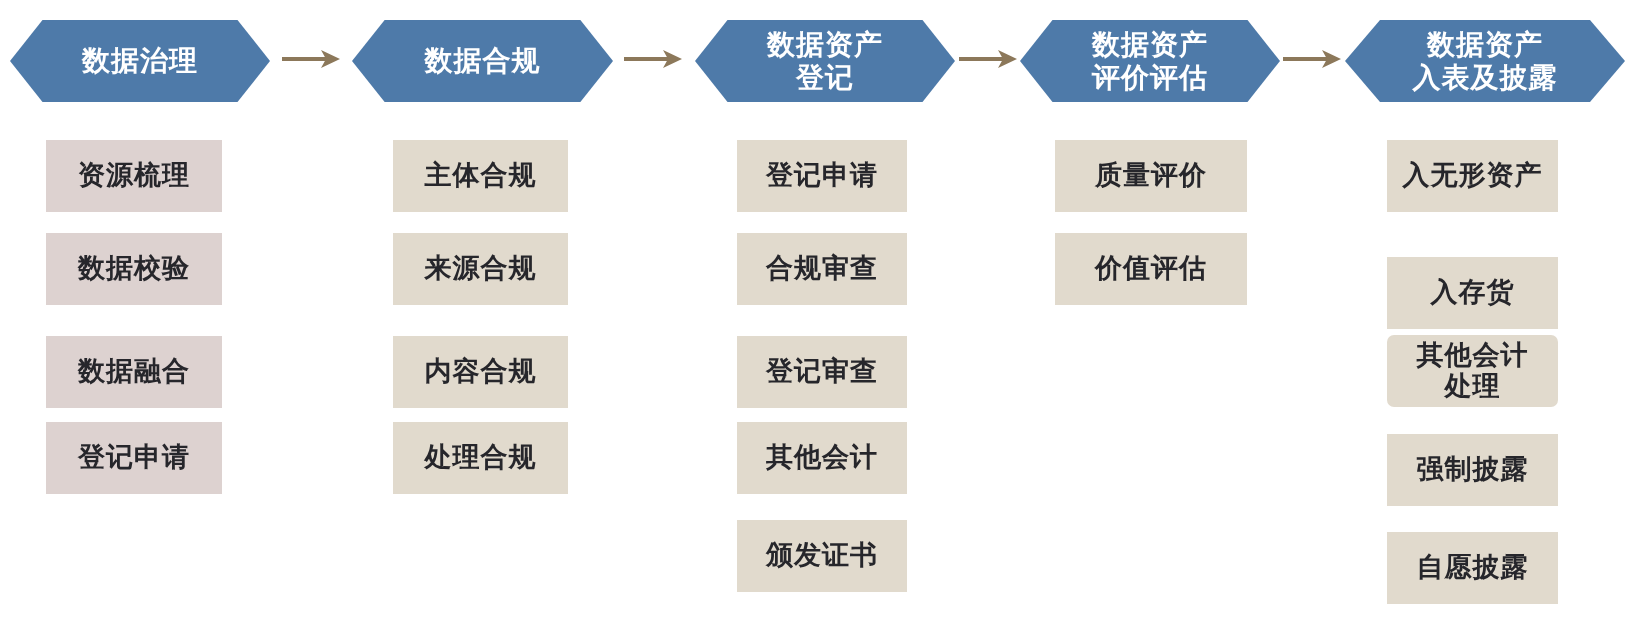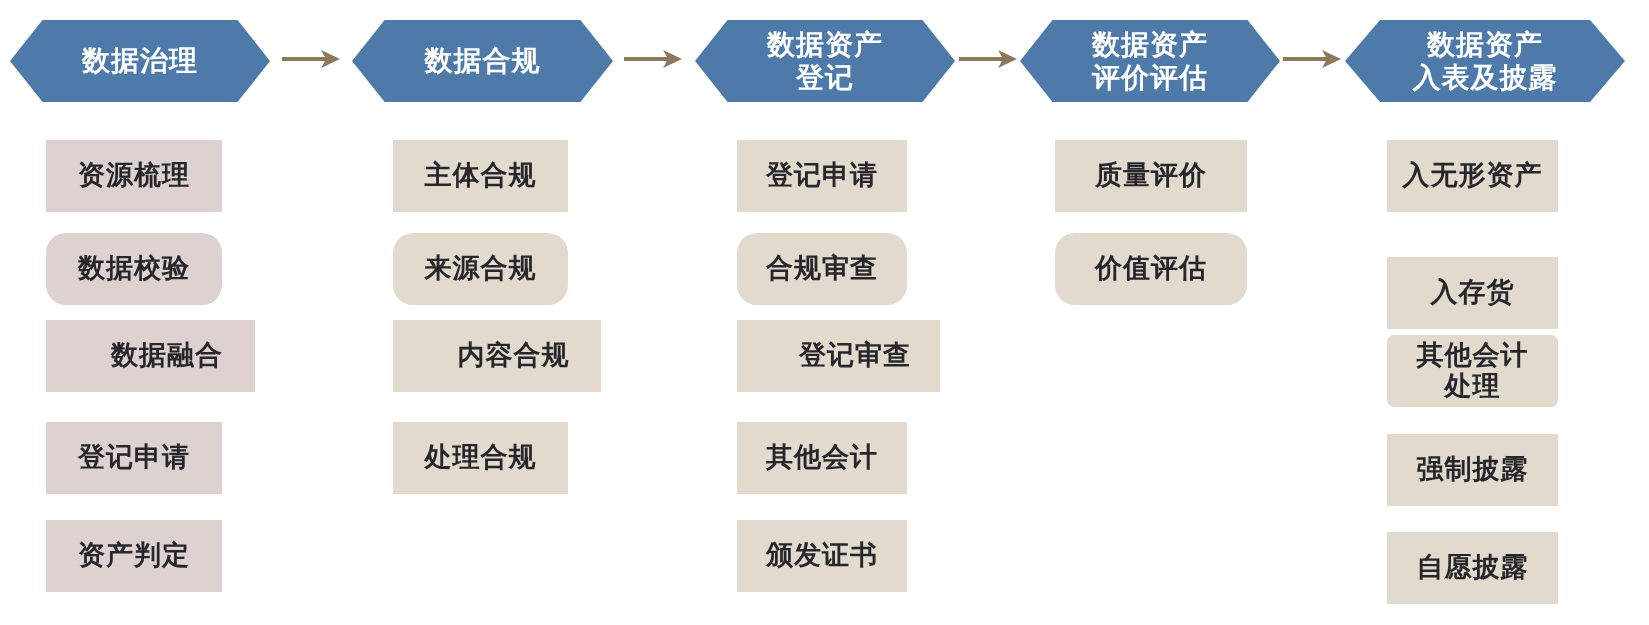--- a/index.html
+++ b/index.html
@@ -35,21 +35,21 @@
     display:flex;align-items:center;justify-content:center;
     font-weight:700;font-size:27px;color:#26262B;line-height:1.15;
     text-align:center;white-space:pre-line;letter-spacing:1px;
   }
   .col1{left:46px;width:176px;background:#DDD2D0;}
   .col2{left:393px;width:175px;}
   .col3{left:737px;width:170px;}
   .col4{left:1055px;width:192px;}
   .col5{left:1387px;width:171px;}
 
-  .t140{top:140px;} .t233{top:233px;border-radius:20px;} .t326{top:320px;padding-left:33px;} .t422{top:422px;} .t520{top:520px;}
+  .t140{top:140px;} .t233{top:233px;} .t326{top:336px;} .t422{top:422px;} .t520{top:520px;}
   .t242{top:242px;margin-top:15px;} .t335{top:335px;border-radius:7px;} .t434{top:434px;} .t532{top:532px;}
 </style>
 </head>
 <body>
 
 <div class="canvas">
 
   <div class="hex hex1">数据治理</div>
   <div class="hex hex2">数据合规</div>
   <div class="hex hex3">数据资产
@@ -73,21 +73,20 @@
   </svg>
   <svg class="arrow a4" viewBox="0 0 64 22">
     <path d="M3 11 H47" stroke="#8C785A" stroke-width="4" fill="none"></path>
     <path d="M42 2 L61 11 L42 20 L47 11 Z" fill="#8C785A"></path>
   </svg>
 
   <div class="box col1 t140">资源梳理</div>
   <div class="box col1 t233">数据校验</div>
   <div class="box col1 t326">数据融合</div>
   <div class="box col1 t422">登记申请</div>
-  <div class="box col1 t520">资产判定</div>
 
   <div class="box col2 t140">主体合规</div>
   <div class="box col2 t233">来源合规</div>
   <div class="box col2 t326">内容合规</div>
   <div class="box col2 t422">处理合规</div>
 
   <div class="box col3 t140">登记申请</div>
   <div class="box col3 t233">合规审查</div>
   <div class="box col3 t326">登记审查</div>
   <div class="box col3 t422">其他会计</div>

